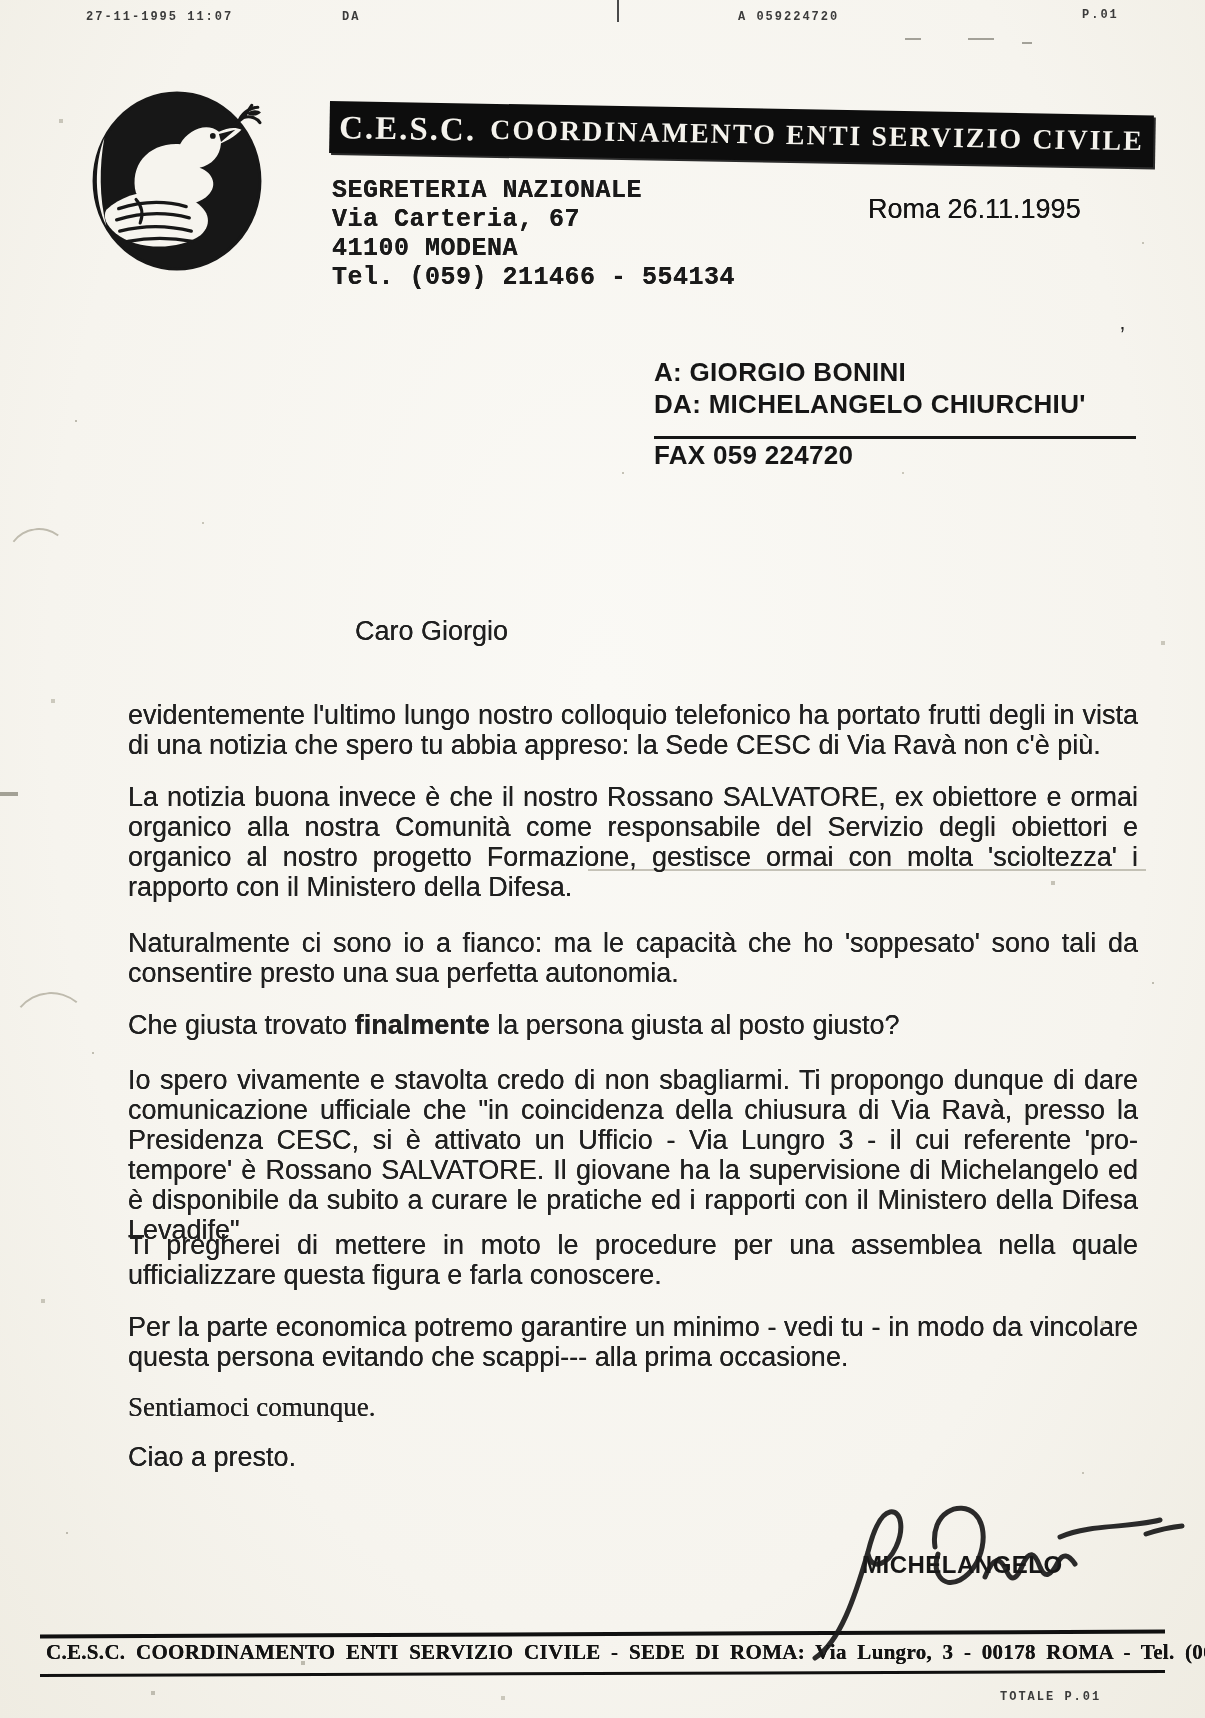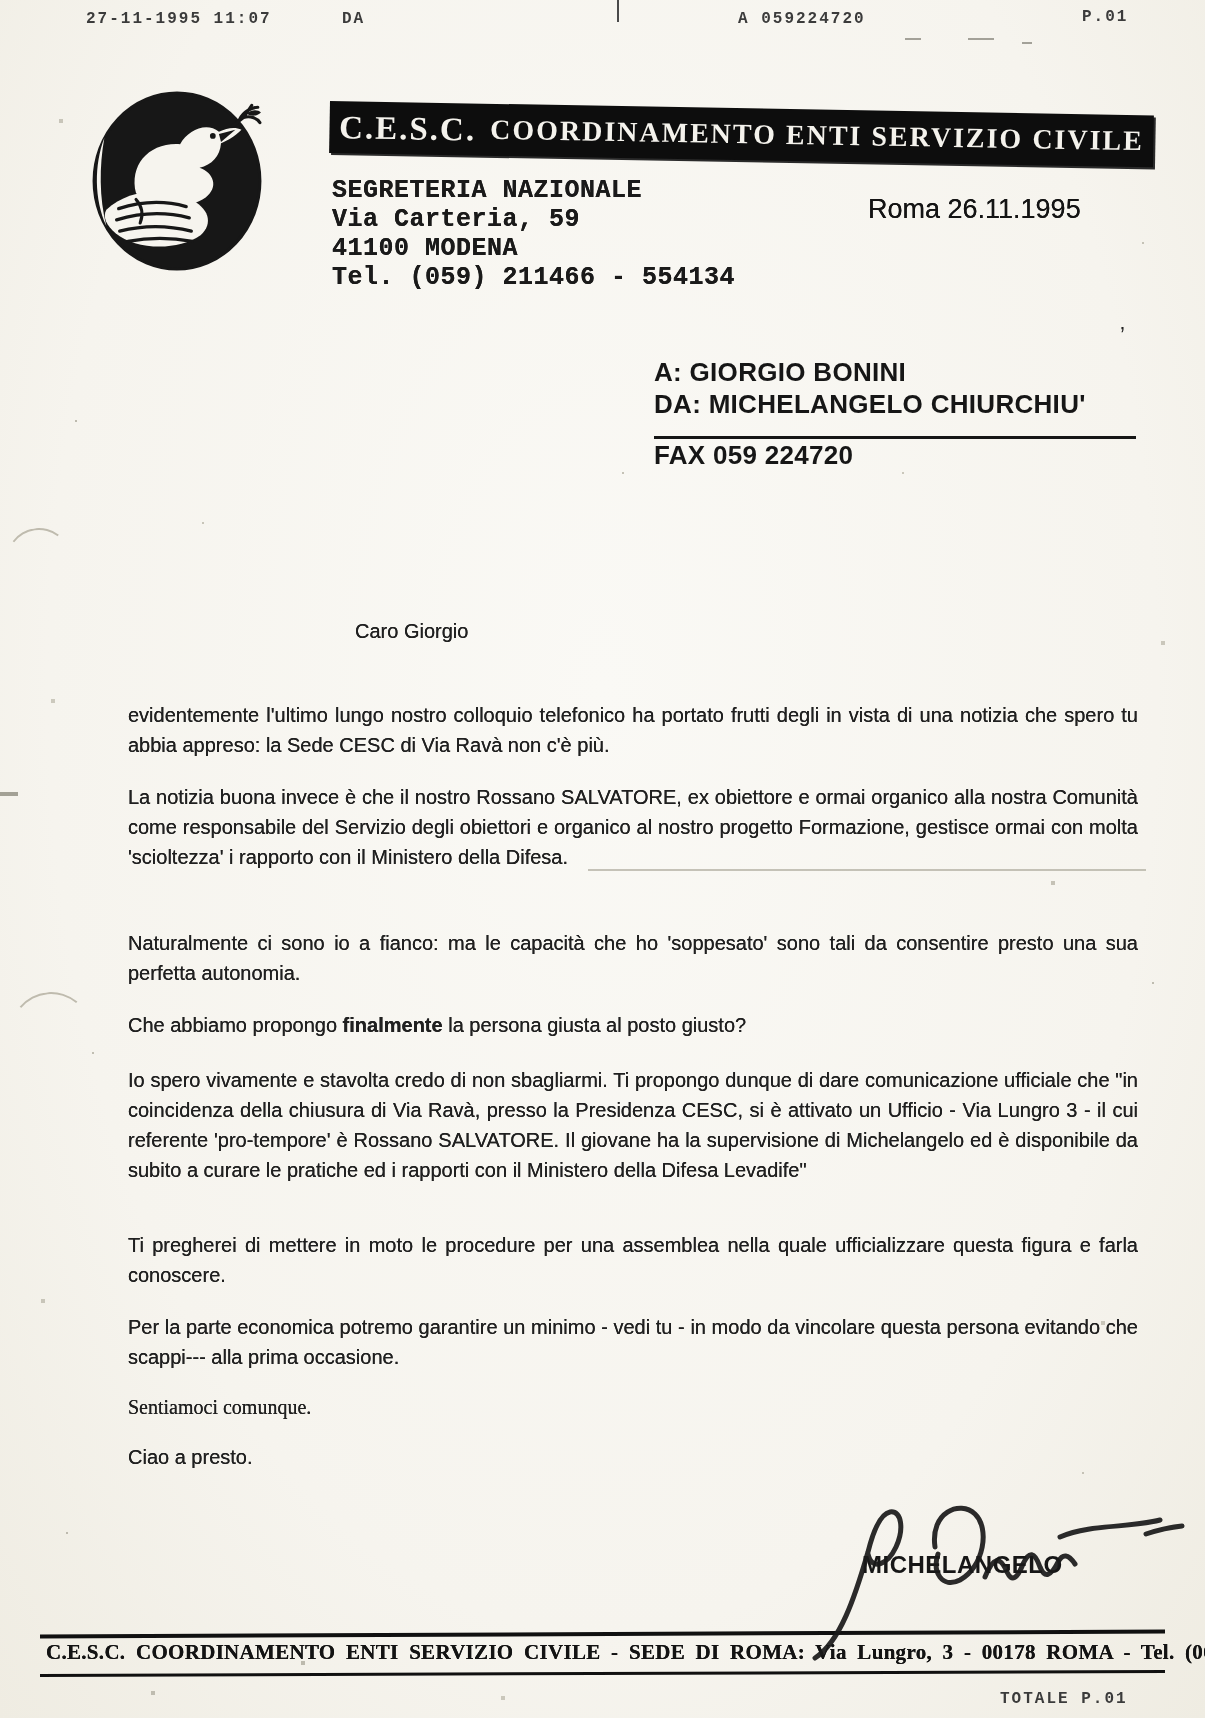--- a/index.html
+++ b/index.html
@@ -5,21 +5,21 @@
   html,body{margin:0;padding:0;}
   body{background:#d8d6cf;font-family:"Liberation Sans",sans-serif;}
   .page{
     position:relative;width:1205px;height:1718px;margin:0 auto;overflow:hidden;
     background:radial-gradient(ellipse at 50% 40%, #faf9f5 0%, #f6f4ee 65%, #efece2 100%);
     color:#1c1c1c;
   }
   .abs{position:absolute;}
 
   
-  .faxmono{font-family:"Liberation Mono","DejaVu Sans Mono",monospace;font-size:16px;
+  .faxmono{font-family:"Liberation Mono","DejaVu Sans Mono",monospace;font-size:12px;
     letter-spacing:2px;color:#3b3b3b;font-weight:bold;white-space:nowrap;text-align:right;}
   .top-tick{left:617px;top:0;width:2px;height:22px;background:#4a4a4a;}
   .hdr-dash{height:2px;background:#8f8c82;opacity:.8;}
 
   
   .logo{left:90px;top:88px;width:174px;height:186px;}
   .banner{
     left:330px;top:101px;width:824px;height:52px;background:#0d0d0d;
     transform:rotate(1deg);transform-origin:left top;
     display:flex;align-items:center;justify-content:center;gap:14px;
@@ -33,21 +33,21 @@
     text-shadow:0 0 .5px #1a1a1a;}
   .place-date{left:868px;top:194px;font-size:27px;color:#141414;text-shadow:0 0 .6px #141414;}
   .quote-mark{left:1120px;top:322px;font-size:22px;color:#222;}
 
   
   .recipient{left:654px;top:356px;font-size:26px;line-height:32px;color:#161616;
     font-weight:bold;letter-spacing:.3px;white-space:nowrap;}
   .recipient .u{display:inline-block;border-bottom:3px solid #161616;padding-bottom:16px;min-width:482px;}
 
   
-  .body-txt{font-size:20px;line-height:30px;color:#202020;text-shadow:0 0 .4px #202020;}
+  .body-txt{font-size:27px;line-height:30px;color:#202020;text-shadow:0 0 .4px #202020;}
   .para{left:128px;width:1010px;text-align:justify;}
   .salutation{left:355px;top:616px;}
   .b{font-weight:bold;}
 
   
   .sig-name{left:862px;top:1551px;font-size:24px;font-weight:bold;letter-spacing:.5px;color:#161616;}
   .sig-svg{left:760px;top:1492px;width:460px;height:172px;z-index:3;}
 
   
   .rule{background:#101010;}
@@ -100,21 +100,21 @@
     <path d="M45 108 Q 54 118 49 131" stroke="#171717" stroke-width="3" fill="none" stroke-linecap="round"></path>
   </svg>
 
   <div class="abs banner">
     <span class="b1">C.E.S.C.</span>
     <span class="b2">COORDINAMENTO ENTI SERVIZIO CIVILE</span>
   </div>
 
   <div class="abs addr">
     <div>SEGRETERIA NAZIONALE</div>
-    <div>Via Carteria, 59</div>
+    <div>Via Carteria, 67</div>
     <div>41100 MODENA</div>
     <div>Tel. (059) 211466 - 554134</div>
   </div>
 
   <div class="abs place-date">Roma 26.11.1995</div>
   <div class="abs quote-mark">’</div>
 
   <div class="abs recipient">
     <div>A: GIORGIO BONINI</div>
     <div><span class="u">DA: MICHELANGELO CHIURCHIU'</span></div>
@@ -124,21 +124,21 @@
   <div class="abs arc" style="left:6px;top:528px;width:62px;height:62px;transform:rotate(-8deg);"></div>
   <div class="abs arc" style="left:10px;top:992px;width:78px;height:78px;transform:rotate(-5deg);"></div>
   <div class="abs margin-dash"></div>
   <div class="abs scan-line" style="left:588px;top:869px;width:558px;"></div>
 
   <div class="abs body-txt salutation">Caro Giorgio</div>
 
   <div class="abs body-txt para" style="top:700px;">evidentemente l'ultimo lungo nostro colloquio telefonico ha portato frutti degli in vista di una notizia che spero tu abbia appreso: la Sede CESC di Via Ravà non c'è più.</div>
   <div class="abs body-txt para" style="top:782px;">La notizia buona invece è che il nostro Rossano SALVATORE, ex obiettore e ormai organico alla nostra Comunità come responsabile del Servizio degli obiettori e organico al nostro progetto Formazione, gestisce ormai con molta 'scioltezza' i rapporto con il Ministero della Difesa.</div>
   <div class="abs body-txt para" style="top:928px;">Naturalmente ci sono io a fianco: ma le capacità che ho 'soppesato' sono tali da consentire presto una sua perfetta autonomia.</div>
-  <div class="abs body-txt para" style="top:1010px;"><span>Che abbiamo propongo </span><span class="b">finalmente</span><span> la persona giusta al posto giusto?</span></div>
+  <div class="abs body-txt para" style="top:1010px;"><span>Che giusta trovato </span><span class="b">finalmente</span><span> la persona giusta al posto giusto?</span></div>
   <div class="abs body-txt para" style="top:1065px;">Io spero vivamente e stavolta credo di non sbagliarmi. Ti propongo dunque di dare comunicazione ufficiale che "in coincidenza della chiusura di Via Ravà, presso la Presidenza CESC, si è attivato un Ufficio - Via Lungro 3 - il cui referente 'pro-tempore' è Rossano SALVATORE. Il giovane ha la supervisione di Michelangelo ed è disponibile da subito a curare le pratiche ed i rapporti con il Ministero della Difesa Levadife"</div>
   <div class="abs body-txt para" style="top:1230px;">Ti pregherei di mettere in moto le procedure per una assemblea nella quale ufficializzare questa figura e farla conoscere.</div>
   <div class="abs body-txt para" style="top:1312px;">Per la parte economica potremo garantire un minimo - vedi tu - in modo da vincolare questa persona evitando che scappi--- alla prima occasione.</div>
   <div class="abs body-txt" style="left:128px;top:1392px;font-family:Liberation Serif, serif;">Sentiamoci comunque.</div>
   <div class="abs body-txt" style="left:128px;top:1442px;">Ciao a presto.</div>
 
   <div class="abs sig-name">MICHELANGELO</div>
   <svg class="sig-svg abs" viewBox="0 0 460 172">
     <g stroke="#1a1a1a" stroke-width="5" fill="none" stroke-linecap="round" opacity="0.92">
       <path d="M 55 166 C 80 150 95 105 108 60 C 113 40 120 22 130 20 C 142 18 144 38 136 55 C 128 72 112 80 108 62"></path>

